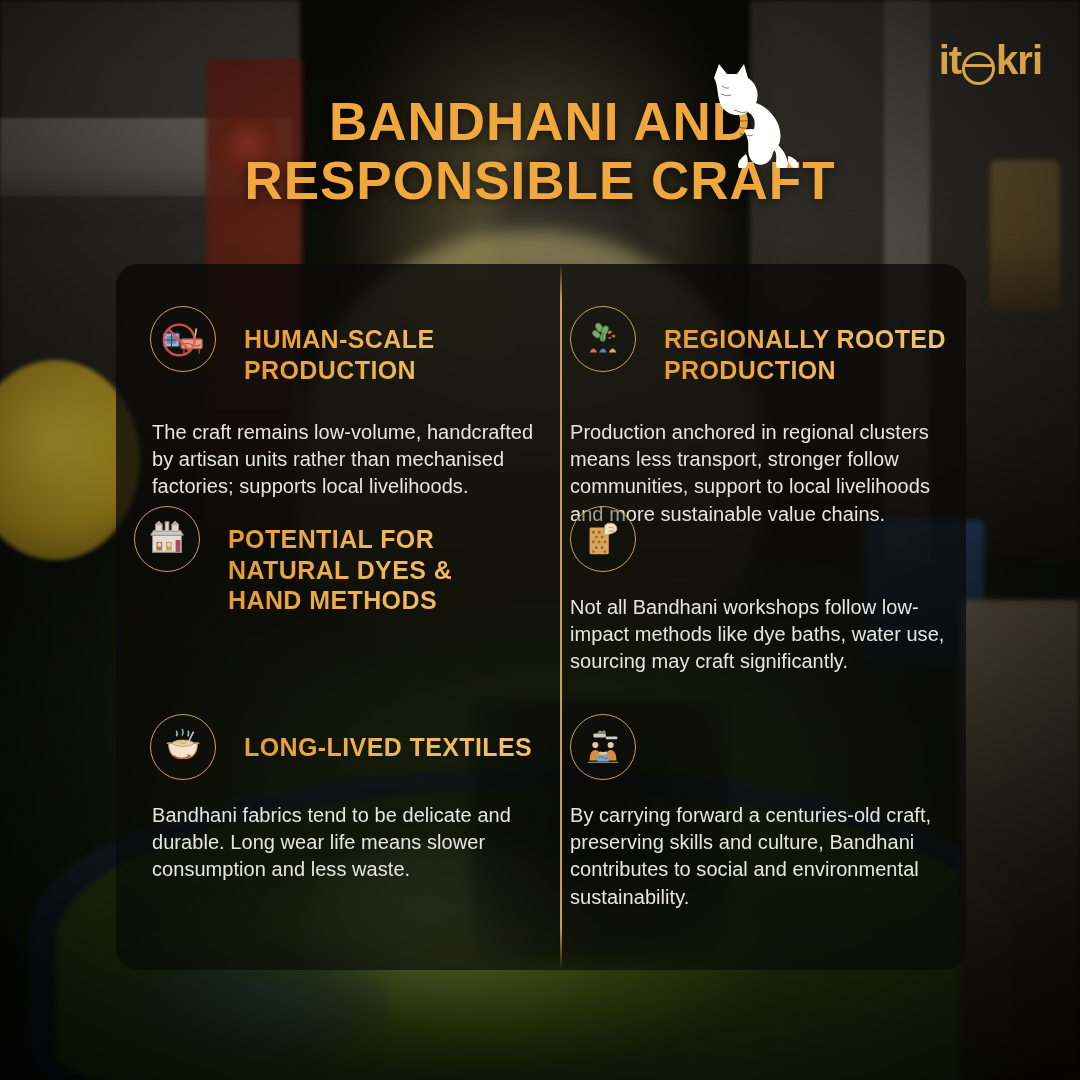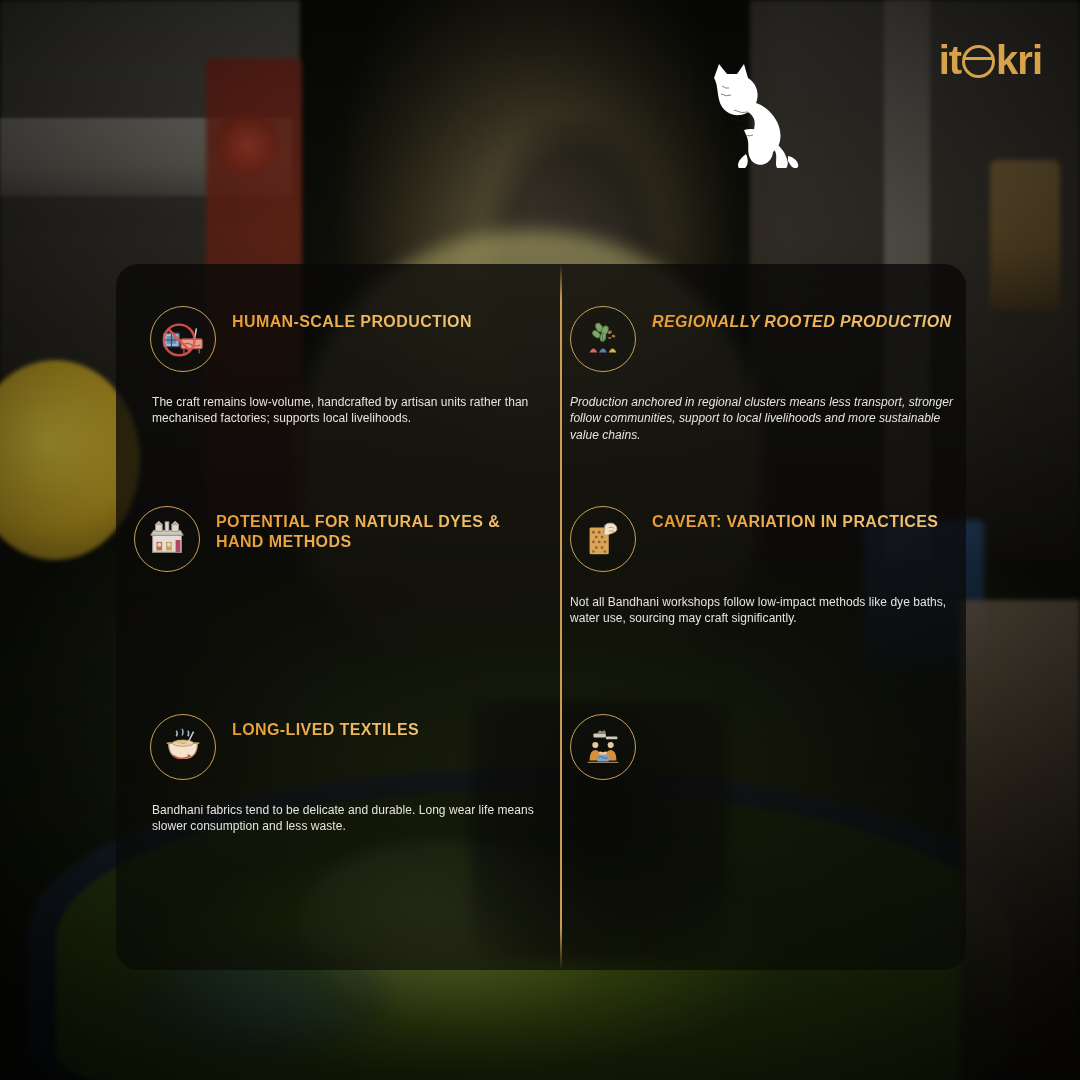--- a/index.html
+++ b/index.html
@@ -65,21 +65,21 @@
   .bg-dark-cloth{position:absolute;left:470px;top:700px;width:260px;height:260px;
     background:radial-gradient(ellipse at 50% 40%, rgba(10,12,10,.92), rgba(14,18,12,.5) 70%, rgba(0,0,0,0));filter:blur(6px);}
   .bg-post-r{position:absolute;right:0;top:600px;width:120px;height:480px;
     background:linear-gradient(180deg,#6a5c4a,#473c2e 50%,#241d14);filter:blur(2.5px);opacity:.85;}
   .bg-vignette{position:absolute;inset:0;
     background:
       radial-gradient(ellipse 820px 700px at 50% 46%, rgba(0,0,0,0) 40%, rgba(0,0,0,.45) 78%, rgba(0,0,0,.72) 100%),
       linear-gradient(180deg, rgba(0,0,0,.38) 0%, rgba(0,0,0,.12) 22%, rgba(0,0,0,.18) 60%, rgba(0,0,0,.42) 100%);}
 
   
-  .logo{position:absolute;right:38px;top:40px;display:flex;align-items:flex-start;gap:0px;
+  .logo{position:absolute;right:38px;top:40px;display:flex;align-items:flex-end;gap:0px;
     font-size:40px;font-weight:700;letter-spacing:-1px;color:#d8a24a;line-height:1;}
   .logo .lg-o{position:relative;display:inline-block;width:27px;height:27px;border:3px solid #d8a24a;
     border-radius:50%;margin:0 1px;vertical-align:baseline;top:5px;}
   .logo .lg-o::after{content:"";position:absolute;left:-1px;right:-1px;top:9px;height:3px;background:#d8a24a;}
 
   
   .title-wrap{position:absolute;left:0;right:0;top:92px;text-align:center;}
   .title{
     font-size:53px;font-weight:800;letter-spacing:1px;line-height:1.12;
     color:#F0A83C;text-shadow:0 2px 10px rgba(0,0,0,.55);margin:0;
@@ -97,43 +97,43 @@
     backdrop-filter:blur(1px);
   }
   .divider{
     position:absolute;left:560px;top:264px;width:2px;height:706px;
     background:linear-gradient(180deg, rgba(200,150,70,0) 0%, rgba(214,164,84,.95) 5%, rgba(214,164,84,.95) 94%, rgba(200,150,70,0) 100%);
   }
 
   .cards{position:absolute;left:116px;top:264px;width:850px;height:706px;}
   .card{position:absolute;width:395px;}
   .card.c1{left:34px;top:42px;}
-  .card.c2{left:454px;top:42px;font-style:italic;}
+  .card.c2{left:454px;top:42px;}
   .card.c3{left:18px;top:242px;}
   .card.c4{left:454px;top:242px;}
   .card.c5{left:34px;top:450px;}
   .card.c6{left:454px;top:450px;}
 
   .card-head{display:flex;align-items:flex-start;gap:16px;}
   .icon-circle{
     flex:0 0 auto;width:64px;height:64px;border-radius:50%;
     border:1.5px solid #c9a05a;
     background:rgba(18,16,13,.35);
     display:flex;align-items:center;justify-content:center;overflow:hidden;
   }
   .card-title{
-    margin:0;padding-top:6px;
-    font-size:16px;font-weight:800;letter-spacing:.4px;line-height:1.22;
+    margin:12px;padding-top:6px;
+    font-size:25px;font-weight:800;letter-spacing:.4px;line-height:1.22;
     color:#EBA63F;text-transform:uppercase;
     background:linear-gradient(90deg,#E79B33 0%,#F0B659 55%,#EFC374 100%);
     -webkit-background-clip:text;background-clip:text;-webkit-text-fill-color:transparent;
     text-shadow:none;
   }
   .card-body{
-    margin:22px 0 0 0;font-size:12px;line-height:1.36;color:#E6E5E1;
+    margin:22px 0 0 0;font-size:20px;line-height:1.36;color:#E6E5E1;
     letter-spacing:.05px;max-width:385px;
   }
   .card.c1 .card-body,.card.c3 .card-body,.card.c5 .card-body{margin-left:2px;}
 </style>
 </head>
 <body>
 
 <div class="stage">
 
   <div class="bg">
@@ -158,20 +158,26 @@
     <div class="bg-post-r"></div>
     <div class="bg-vignette"></div>
   </div>
 
   <div class="logo">
     <span>it</span>
       <span class="lg-o"></span>
       <span>kri</span>
   </div>
 
+  <div class="title-wrap">
+    <h1 class="title">
+      <span>BANDHANI AND</span>
+      <span class="l2">RESPONSIBLE CRAFT</span>
+    </h1>
+  </div>
 
   <div class="mascot">
     <svg viewBox="0 0 120 110" width="120" height="110" aria-hidden="true">
       <g fill="#ffffff">
         <path d="M26 20 l5 -14 8 10 h10 l7 -10 4 14 c8 5 11 14 9 22 -2 9 -9 14 -17 15 -9 1 -17 -4 -20 -12 -3 -9 -2 -19 -6 -25z"></path>
         <path d="M40 44 c14 -4 30 -1 40 8 c10 9 14 21 12 31 c-2 9 -9 14 -16 13 c-8 -1 -11 -8 -11 -15 c0 -8 3 -14 1 -20 c-3 -8 -14 -12 -26 -10z"></path>
         <path d="M56 72 c10 -3 21 1 26 9 c5 8 4 18 -2 23 c-6 5 -15 3 -18 -4 c-3 -6 -1 -12 -2 -17 c-1 -5 -3 -8 -4 -11z"></path>
         <path d="M86 84 c6 4 11 10 13 17 c2 6 0 10 -4 11 c-4 1 -7 -2 -7 -6 c0 -5 1 -9 -1 -13 c-1 -3 -1 -6 -1 -9z"></path>
         <path d="M100 98 c5 1 9 4 10 8 c1 3 -1 5 -4 4 c-3 -1 -4 -4 -6 -7z"></path>
         <path d="M58 96 c3 6 2 12 -2 15 c-3 2 -6 0 -6 -4 c0 -4 4 -8 8 -11z"></path>
@@ -273,21 +279,20 @@
               <circle cx="17" cy="33" r="1.5"></circle>
                 <circle cx="23" cy="33" r="1.5"></circle>
               <circle cx="14" cy="37" r="1.3"></circle>
                 <circle cx="26" cy="37" r="1.3"></circle>
             </g>
             <path d="M28 8 q7 -2 10 3 q2 4 -2 6 l-8 3 q-3 1 -3 -2 l1 -8 z" fill="#f2e3cf" stroke="#b49a78" stroke-width="1"></path>
             <path d="M30 12 q4 -1 6 1" stroke="#b49a78" stroke-width=".9" fill="none"></path>
             <path d="M30 16 q4 -1 6 0" stroke="#b49a78" stroke-width=".9" fill="none"></path>
           </svg>
         </div>
-        <h2 class="card-title">CAVEAT: VARIATION IN PRACTICES</h2>
       </div>
       <p class="card-body">Not all Bandhani workshops follow low-impact methods like dye baths, water use, sourcing may craft significantly.</p>
     </div>
 
     <div class="card c5">
       <div class="card-head">
         <div class="icon-circle">
           <svg viewBox="0 0 48 48" width="46" height="46" aria-hidden="true">
             <path d="M9 20 q0 16 15 16 q15 0 15 -16 z" fill="#f5e3cc" stroke="#b79a76" stroke-width="1.2"></path>
             <path d="M7 20 h34" stroke="#b79a76" stroke-width="1.6"></path>
@@ -326,16 +331,17 @@
               <circle cx="32" cy="22" r="3.2" fill="#e8c79a"></circle>
               <path d="M26 38 q0 -11 6 -11 q6 0 6 11 z" fill="#d98f3a"></path>
               <path d="M27 30 q-5 1 -6 4" stroke="#e8c79a" stroke-width="2.6" fill="none" stroke-linecap="round"></path>
             </g>
             <rect x="18" y="32" width="12" height="7" rx="1" fill="#7fa3c4"></rect>
             <path d="M19 35 q3 -2 5 0 q3 2 5 0" stroke="#4d6d8e" stroke-width="1" fill="none"></path>
             <path d="M8 40 h32" stroke="#8a8276" stroke-width="1.4"></path>
           </svg>
         </div>
       </div>
+      <p class="card-body">By carrying forward a centuries-old craft, preserving skills and culture, Bandhani contributes to social and environmental sustainability.</p>
     </div>
 
   </div>
 </div>
 
 </body></html>

